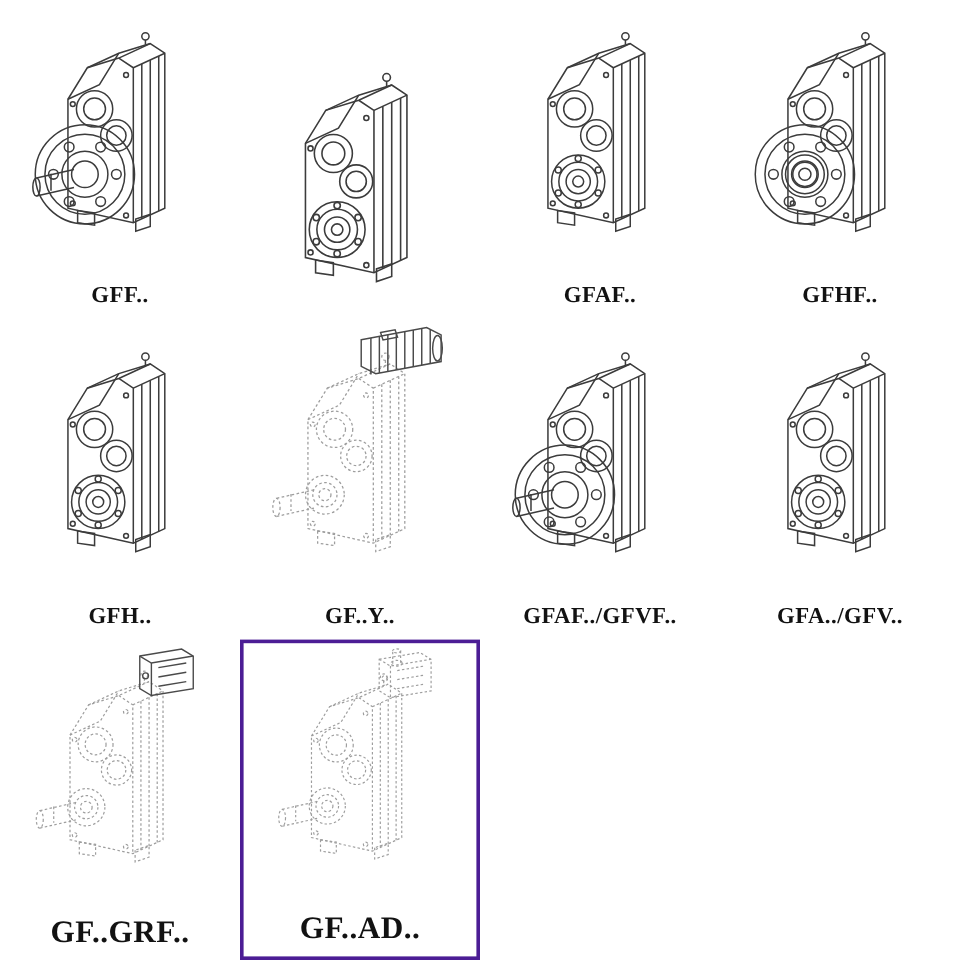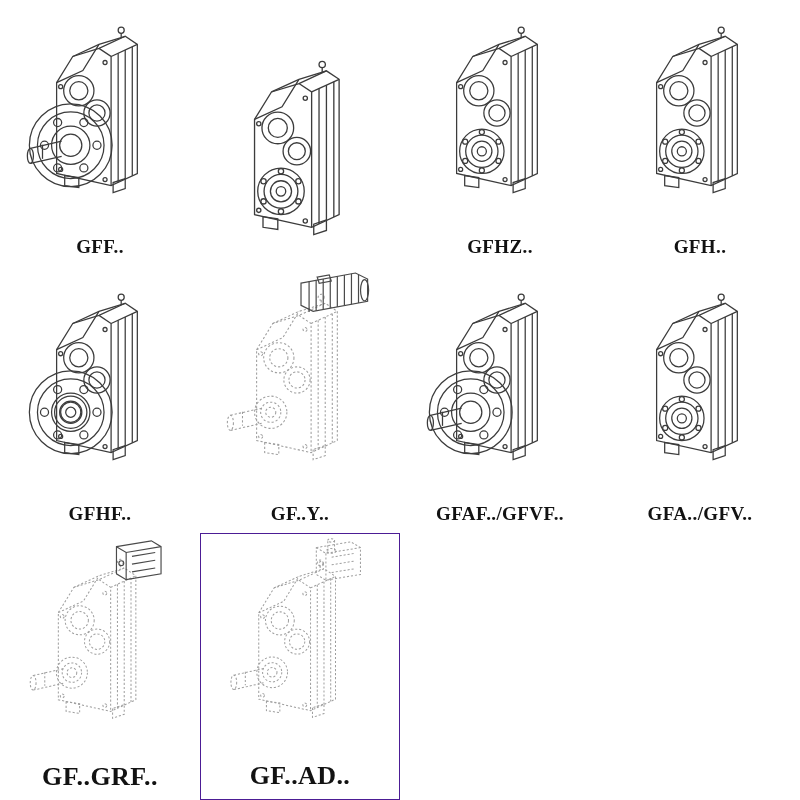--- a/index.html
+++ b/index.html
@@ -13,21 +13,21 @@
     display:grid;
     grid-template-columns:repeat(4,1fr);
     grid-template-rows:repeat(3,1fr);
   }
   .cell {
     display:flex; flex-direction:column;
     align-items:center; justify-content:flex-end;
     padding:4px 2px 8px 2px;
     overflow:hidden;
   }
-  .cell.bordered { border:1px solid #4c1d95;text-align:center; }
+  .cell.bordered { border:3px solid #4c1d95;text-align:center; }
   .label {
     font-weight:bold; font-size:19px; color:#121212;
     letter-spacing:0.4px; white-space:nowrap; line-height:1.2;
     margin-top:20px;
     font-family:Liberation Serif, serif;
   }
   .label-lg .label { font-size:26px; }
   .draw { display:block; }
   .draw.solid  { stroke:#3c3c3c; stroke-width:1.25; fill:none; }
   .draw.dashed { stroke:#9e9e9e; stroke-width:1.05; fill:none; stroke-dasharray:2.2 2; }
@@ -155,38 +155,38 @@
       <use href="#gb-body"></use>
         <use href="#gb-hollow"></use>
     </svg>
   </figure>
 
   <figure class="cell">
     <svg class="draw solid" viewBox="0 0 170 210" width="180" height="222" role="img">
       <use href="#gb-body"></use>
         <use href="#gb-hollow"></use>
     </svg>
-    <figcaption class="label">GFHZ..</figcaption>
+    <figcaption class="label">GFAF..</figcaption>
+  </figure>
+
+  <figure class="cell">
+    <svg class="draw solid" viewBox="0 0 170 210" width="180" height="222" role="img">
+      <use href="#gb-body"></use>
+        <use href="#gb-flange"></use>
+        <use href="#gb-rings"></use>
+    </svg>
+    <figcaption class="label">GFHF..</figcaption>
   </figure>
 
   <figure class="cell">
     <svg class="draw solid" viewBox="0 0 170 210" width="184" height="226" role="img">
       <use href="#gb-body"></use>
         <use href="#gb-hollow"></use>
     </svg>
     <figcaption class="label">GFH..</figcaption>
-  </figure>
-
-  <figure class="cell">
-    <svg class="draw solid" viewBox="0 0 170 210" width="180" height="222" role="img">
-      <use href="#gb-body"></use>
-        <use href="#gb-flange"></use>
-        <use href="#gb-rings"></use>
-    </svg>
-    <figcaption class="label">GFHF..</figcaption>
   </figure>
 
 
 
   <figure class="cell">
     <svg class="draw dashed" viewBox="0 0 170 210" width="186" height="228" role="img">
       <use href="#gb-body"></use>
         <use href="#gb-rings"></use>
         <use href="#gb-shaft"></use>
         <use href="#gb-motor" class="ink"></use>

